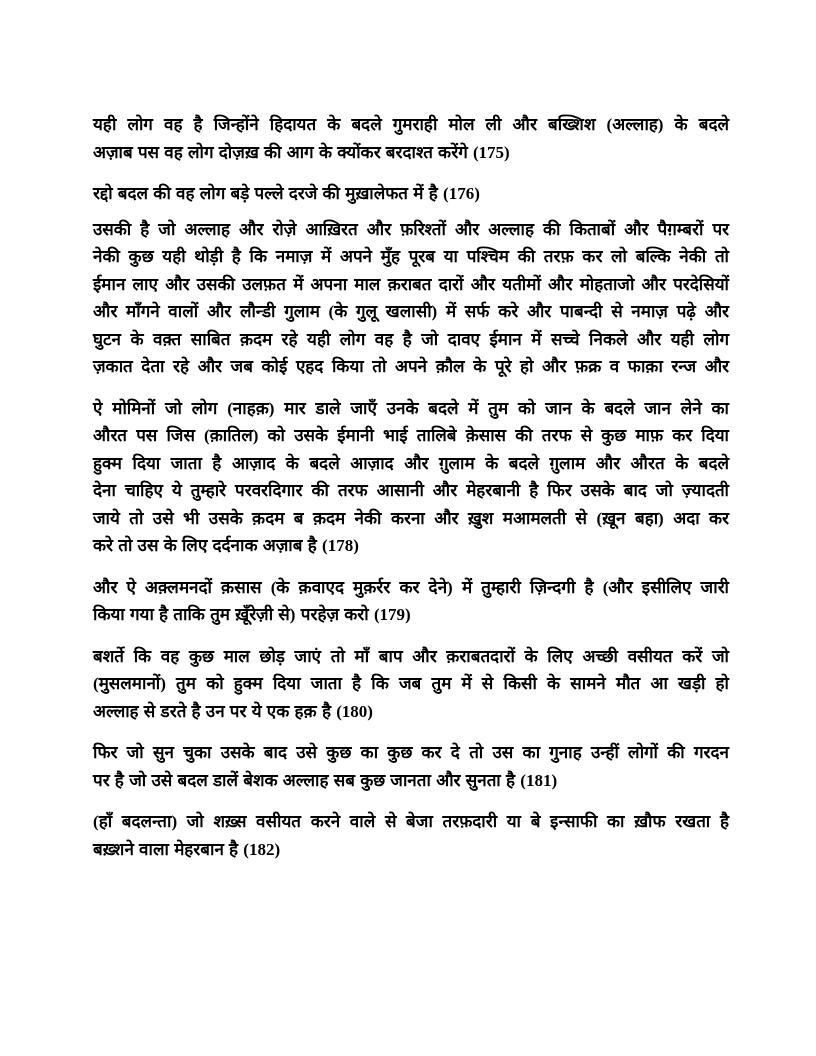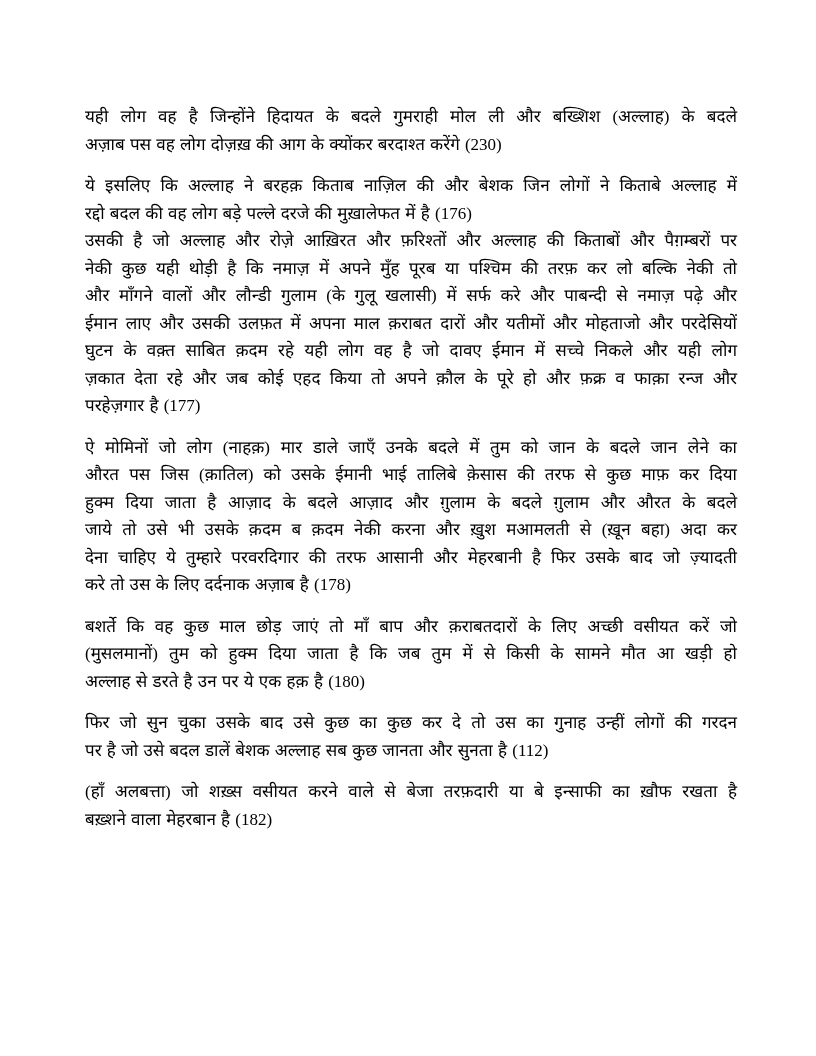--- a/index.html
+++ b/index.html
@@ -17,21 +17,22 @@
     padding: 103px 79px 0 85px;
     font-family: "Liberation Serif", "DejaVu Sans", serif;
     font-size: 17px;
     line-height: 27.5px;
     overflow: hidden;
   }
   .content {
     width: 652px;
   }
   .para {
-    margin: 0;
+    margin: 8px;
+    font-weight: bold;
   }
   .para.gap {
     margin-top: 14px;
   }
   .line {
     text-align: justify;
     text-align-last: justify;
     word-spacing: 1px;
   }
   .line.last {
@@ -39,50 +40,52 @@
     text-align-last: left;
   }
 </style>
 </head>
 <body>
 
 <div class="page">
   <div class="content" id="content">
       <div class="para">
         <div class="line">यही लोग वह है जिन्होंने हिदायत के बदले गुमराही मोल ली और बख्शिश (अल्लाह) के बदले</div>
-        <div class="line last">अज़ाब पस वह लोग दोज़ख़ की आग के क्योंकर बरदाश्त करेंगे (230)</div>
+        <div class="line last">अज़ाब पस वह लोग दोज़ख़ की आग के क्योंकर बरदाश्त करेंगे (175)</div>
       </div>
       <div class="para gap">
-        <div class="line">ये इसलिए कि अल्लाह ने बरहक़ किताब नाज़िल की और बेशक जिन लोगों ने किताबे अल्लाह में</div>
         <div class="line last">रद्दो बदल की वह लोग बड़े पल्ले दरजे की मुख़ालेफत में है (176)</div>
       </div>
       <div class="para">
         <div class="line">उसकी है जो अल्लाह और रोज़े आख़िरत और फ़रिश्तों और अल्लाह की किताबों और पैग़म्बरों पर</div>
         <div class="line">नेकी कुछ यही थोड़ी है कि नमाज़ में अपने मुँह पूरब या पश्चिम की तरफ़ कर लो बल्कि नेकी तो</div>
+        <div class="line">ईमान लाए और उसकी उलफ़त में अपना माल क़राबत दारों और यतीमों और मोहताजो और परदेसियों</div>
         <div class="line">और माँगने वालों और लौन्डी गुलाम (के गुलू खलासी) में सर्फ करे और पाबन्दी से नमाज़ पढ़े और</div>
-        <div class="line">ईमान लाए और उसकी उलफ़त में अपना माल क़राबत दारों और यतीमों और मोहताजो और परदेसियों</div>
         <div class="line">घुटन के वक़्त साबित क़दम रहे यही लोग वह है जो दावए ईमान में सच्चे निकले और यही लोग</div>
         <div class="line">ज़कात देता रहे और जब कोई एहद किया तो अपने क़ौल के पूरे हो और फ़क्र व फाक़ा रन्ज और</div>
-        <div class="line last">परहेज़गार है (177)</div>
       </div>
       <div class="para gap">
         <div class="line">ऐ मोमिनों जो लोग (नाहक़) मार डाले जाएँ उनके बदले में तुम को जान के बदले जान लेने का</div>
         <div class="line">औरत पस जिस (क़ातिल) को उसके ईमानी भाई तालिबे क़ेसास की तरफ से कुछ माफ़ कर दिया</div>
         <div class="line">हुक्म दिया जाता है आज़ाद के बदले आज़ाद और ग़ुलाम के बदले ग़ुलाम और औरत के बदले</div>
+        <div class="line">देना चाहिए ये तुम्हारे परवरदिगार की तरफ आसानी और मेहरबानी है फिर उसके बाद जो ज़्यादती</div>
         <div class="line">जाये तो उसे भी उसके क़दम ब क़दम नेकी करना और ख़ुश मआमलती से (ख़ून बहा) अदा कर</div>
-        <div class="line">देना चाहिए ये तुम्हारे परवरदिगार की तरफ आसानी और मेहरबानी है फिर उसके बाद जो ज़्यादती</div>
         <div class="line last">करे तो उस के लिए दर्दनाक अज़ाब है (178)</div>
+      </div>
+      <div class="para gap">
+        <div class="line">और ऐ अक़्लमनदों क़सास (के क़वाएद मुक़र्रर कर देने) में तुम्हारी ज़िन्दगी है (और इसीलिए जारी</div>
+        <div class="line last">किया गया है ताकि तुम ख़ूँरेज़ी से) परहेज़ करो (179)</div>
       </div>
       <div class="para gap">
         <div class="line">बशर्ते कि वह कुछ माल छोड़ जाएं तो माँ बाप और क़राबतदारों के लिए अच्छी वसीयत करें जो</div>
         <div class="line">(मुसलमानों) तुम को हुक्म दिया जाता है कि जब तुम में से किसी के सामने मौत आ खड़ी हो</div>
         <div class="line last">अल्लाह से डरते है उन पर ये एक हक़ है (180)</div>
       </div>
       <div class="para gap">
         <div class="line">फिर जो सुन चुका उसके बाद उसे कुछ का कुछ कर दे तो उस का गुनाह उन्हीं लोगों की गरदन</div>
-        <div class="line last">पर है जो उसे बदल डालें बेशक अल्लाह सब कुछ जानता और सुनता है (112)</div>
+        <div class="line last">पर है जो उसे बदल डालें बेशक अल्लाह सब कुछ जानता और सुनता है (181)</div>
       </div>
       <div class="para gap">
-        <div class="line">(हाँ अलबत्ता) जो शख़्स वसीयत करने वाले से बेजा तरफ़दारी या बे इन्साफी का ख़ौफ रखता है</div>
+        <div class="line">(हाँ बदलन्ता) जो शख़्स वसीयत करने वाले से बेजा तरफ़दारी या बे इन्साफी का ख़ौफ रखता है</div>
         <div class="line last">बख़्शने वाला मेहरबान है (182)</div>
       </div>
     </div>
 </div>
 
 </body></html>

